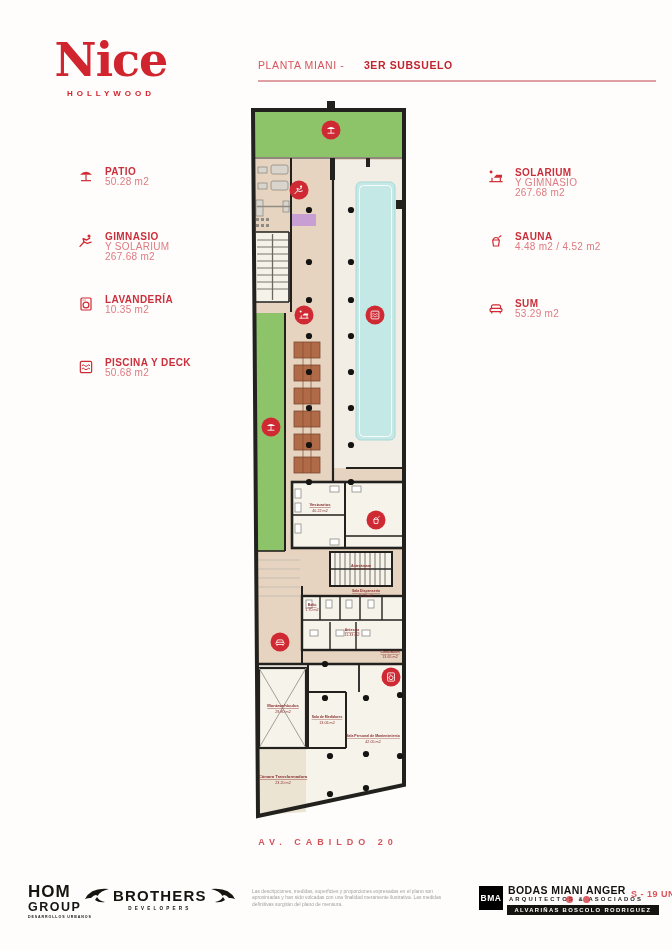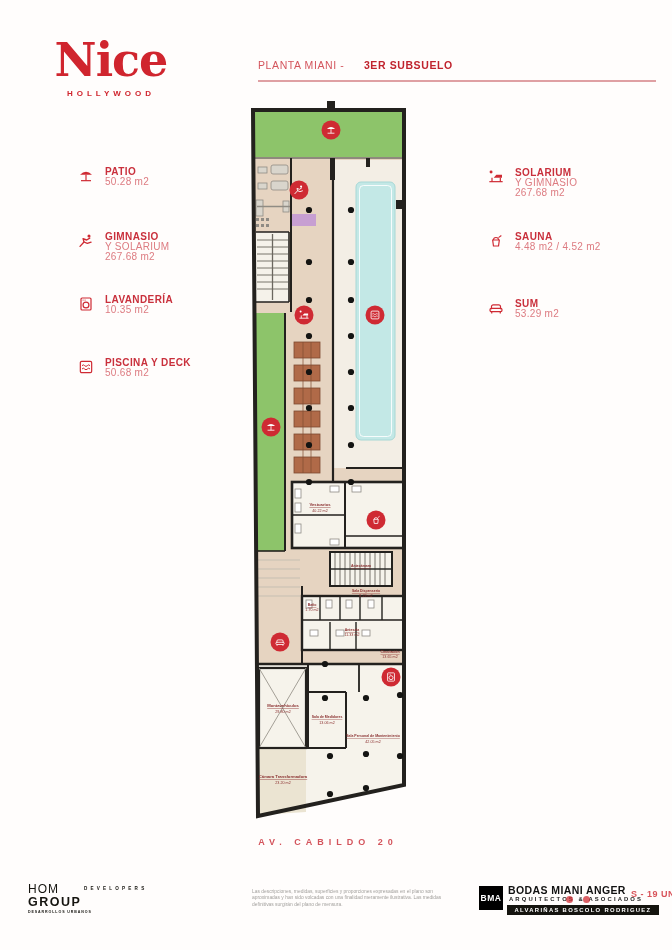--- a/index.html
+++ b/index.html
@@ -34,21 +34,21 @@
   .room-name{font-size:4.2px;font-weight:bold;fill:#8a2f2f;text-anchor:middle;text-decoration:underline;}
   .room-name.sm{font-size:3.5px;}
   .room-area{font-size:3.7px;fill:#8a2f2f;text-anchor:middle;}
   .glyph-white{color:#ffffff;}
   .address{
     position:absolute;left:230px;top:837px;width:196px;text-align:center;
     font-size:9px;font-weight:600;color:#d4545c;letter-spacing:5px;
   }
   
   .hom{position:absolute;left:28px;top:883px;color:#15140f;line-height:1;}
-  .hom-1{font-size:12px;font-weight:400;letter-spacing:1px;}
+  .hom-1{font-size:17px;font-weight:700;letter-spacing:1px;}
   .hom-2{font-size:12.5px;font-weight:800;letter-spacing:1.5px;margin-top:1px;}
   .hom-3{font-size:3.6px;font-weight:bold;letter-spacing:.9px;margin-top:2px;color:#15140f;}
   .brothers{position:absolute;left:84px;top:885px;color:#15140f;}
   .brothers-row{display:flex;align-items:center;}
   .eagle{width:26px;height:20px;color:#15140f;}
   .eagle svg{width:26px;height:20px;display:block;}
   .brothers-name{font-size:15px;font-weight:800;letter-spacing:1.2px;margin:0 3px;}
   .brothers-sub{text-align:center;font-size:4.6px;font-weight:bold;letter-spacing:3.2px;margin-top:1px;}
   .disclaimer{position:absolute;left:252px;top:889px;width:215px;font-size:4.9px;line-height:6.4px;color:#a3a19e;}
   .bma{position:absolute;left:479px;top:884px;}
@@ -439,20 +439,33 @@
 
   <div class="address">AV. CABILDO 20</div>
 
   <div class="hom">
     <div class="hom-1">HOM</div>
     <div class="hom-2">GROUP</div>
     <div class="hom-3">DESARROLLOS URBANOS</div>
   </div>
 
   <div class="brothers">
+    <div class="brothers-row">
+      <span class="eagle">
+          <svg viewBox="0 0 26 20">
+            <use href="#sym-eagle"></use>
+          </svg>
+        </span>
+      <span class="brothers-name">BROTHERS</span>
+      <span class="eagle" style="transform:scaleX(-1)">
+          <svg viewBox="0 0 26 20">
+            <use href="#sym-eagle"></use>
+          </svg>
+        </span>
+    </div>
     <div class="brothers-sub">DEVELOPERS</div>
   </div>
 
   <div class="disclaimer">
     <div>Las descripciones, medidas, superficies y proporciones expresadas en el plano son</div>
     <div>aproximadas y han sido volcadas con una finalidad meramente ilustrativa. Las medidas</div>
     <div>definitivas surgirán del plano de mensura.</div>
   </div>
 
   <div class="bma">

